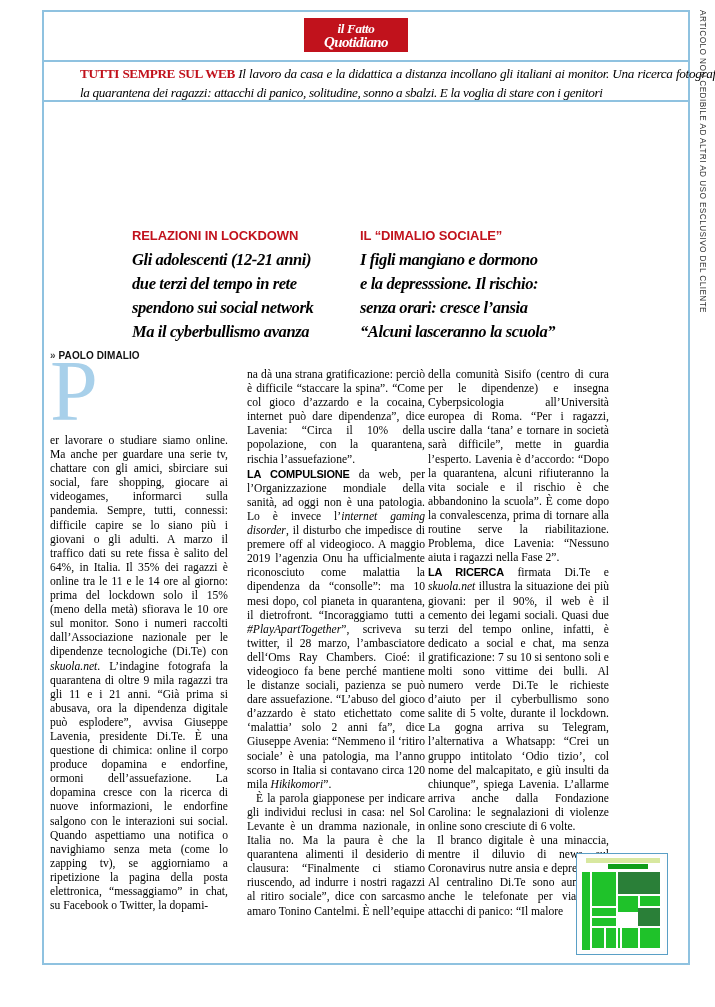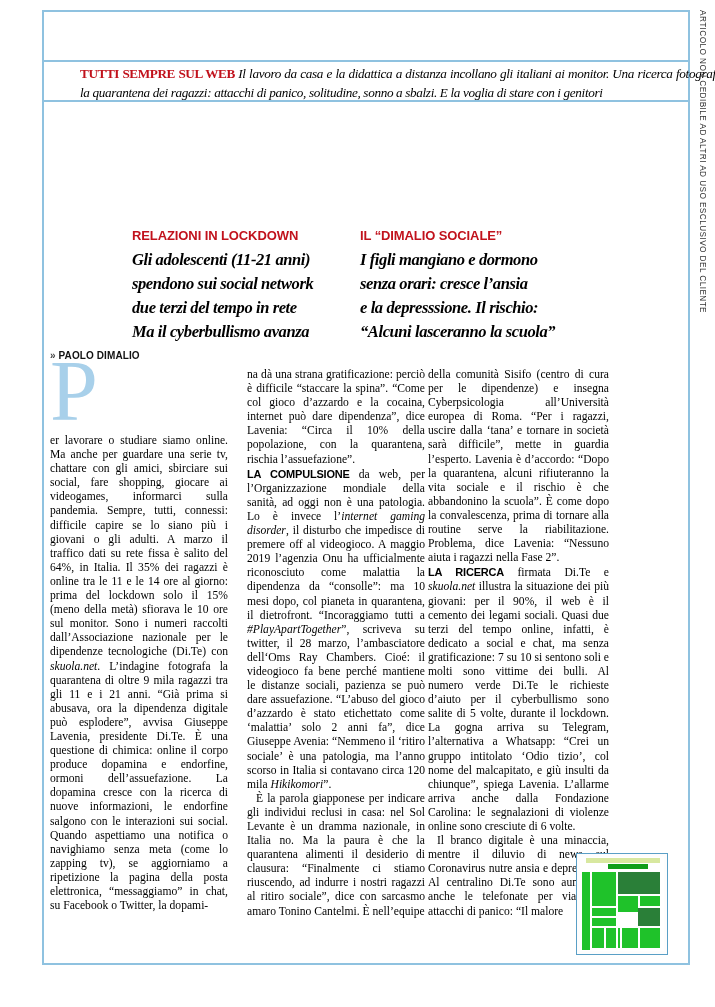--- a/index.html
+++ b/index.html
@@ -235,41 +235,45 @@
 <div id="page">
 
   <div class="rule-h" style="left:42px; top:10px; width:648px;"></div>
   <div class="rule-h" style="left:42px; top:60px; width:648px;"></div>
   <div class="rule-h" style="left:42px; top:100px; width:648px;"></div>
   <div class="rule-h" style="left:42px; top:963px; width:648px;"></div>
   <div class="rule-v" style="left:42px; top:10px; height:953px;"></div>
   <div class="rule-v" style="left:688px; top:10px; height:953px;"></div>
 
   <div id="masthead">
+    <div id="logo-box">
+      <div id="logo-line1">il Fatto</div>
+      <div id="logo-line2">Quotidiano</div>
+    </div>
   </div>
 
   <div id="kicker"><span id="kicker-lead">TUTTI SEMPRE SUL WEB</span><span> Il lavoro da casa e la didattica a distanza incollano gli italiani ai monitor. Una ricerca fotografa la quarantena dei ragazzi: attacchi di panico, solitudine, sonno a sbalzi. E la voglia di stare con i genitori</span></div>
 
 
   <div class="deck" id="deck-left">
     <div class="deck-label">RELAZIONI IN LOCKDOWN</div>
     <div class="deck-text">
-      <span>Gli adolescenti (11-21 anni)</span>
+      <span>Gli adolescenti (12-21 anni)</span>
+      <span>due terzi del tempo in rete</span>
       <span>spendono sui social network</span>
-      <span>due terzi del tempo in rete</span>
       <span>Ma il cyberbullismo avanza</span>
     </div>
   </div>
 
   <div class="deck" id="deck-right">
     <div class="deck-label">IL “DIMALIO SOCIALE”</div>
     <div class="deck-text">
       <span>I figli mangiano e dormono</span>
+      <span>e la depresssione. Il rischio:</span>
       <span>senza orari: cresce l’ansia</span>
-      <span>e la depresssione. Il rischio:</span>
       <span>“Alcuni lasceranno la scuola”</span>
     </div>
   </div>
 
   <div id="byline"><span class="chev">»</span> <span>PAOLO DIMALIO</span></div>
   <div id="dropcap">P</div>
 
   <div class="col" id="col1">
     <p><span>er lavorare o studiare siamo online. Ma anche per guardare una serie tv, chattare con gli amici, sbirciare sui social, fare shopping, giocare ai videogames, informarci sulla pandemia. Sempre, tutti, connessi: difficile capire se lo siano più i giovani o gli adulti. A marzo il traffico dati su rete fissa è salito del 64%, in Italia. Il 35% dei ragazzi è online tra le 11 e le 14 ore al giorno: prima del lockdown solo il 15% (meno della metà) sfiorava le 10 ore sul monitor. Sono i numeri raccolti dall’Associazione nazionale per le dipendenze tecnologiche (Di.Te) con </span><span class="it">skuola.net</span><span>. L’indagine fotografa la quarantena di oltre 9 mila ragazzi tra gli 11 e i 21 anni. “Già prima si abusava, ora la dipendenza digitale può esplodere”, avvisa Giuseppe Lavenia, presidente Di.Te. È una questione di chimica: online il corpo produce dopamina e endorfine, ormoni dell’assuefazione. La dopamina cresce con la ricerca di nuove informazioni, le endorfine salgono con le interazioni sui social. Quando aspettiamo una notifica o navighiamo senza meta (come lo zapping tv), se aggiorniamo a ripetizione la pagina della posta elettronica, “messaggiamo” in chat, su Facebook o Twitter, la dopami-</span></p>
   </div>

